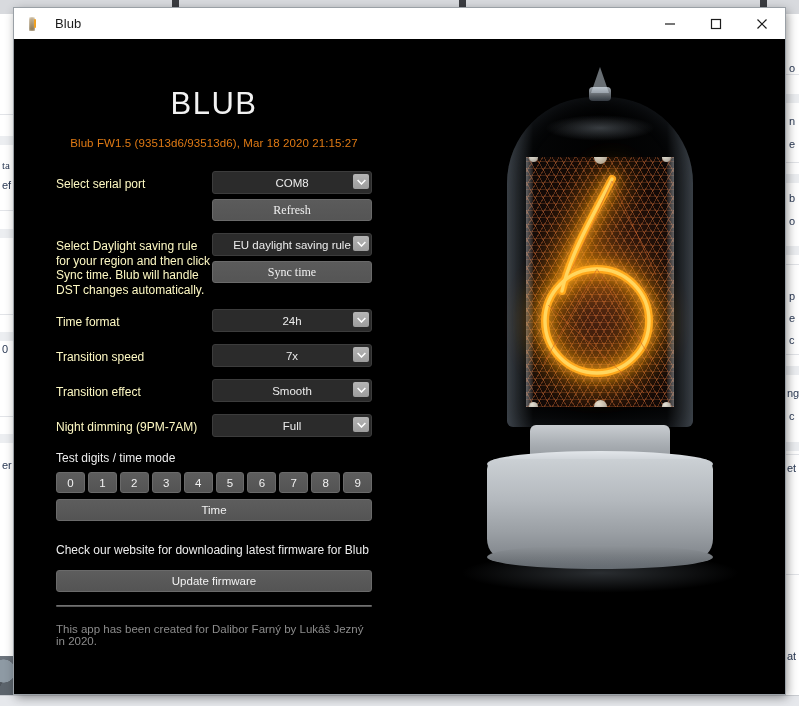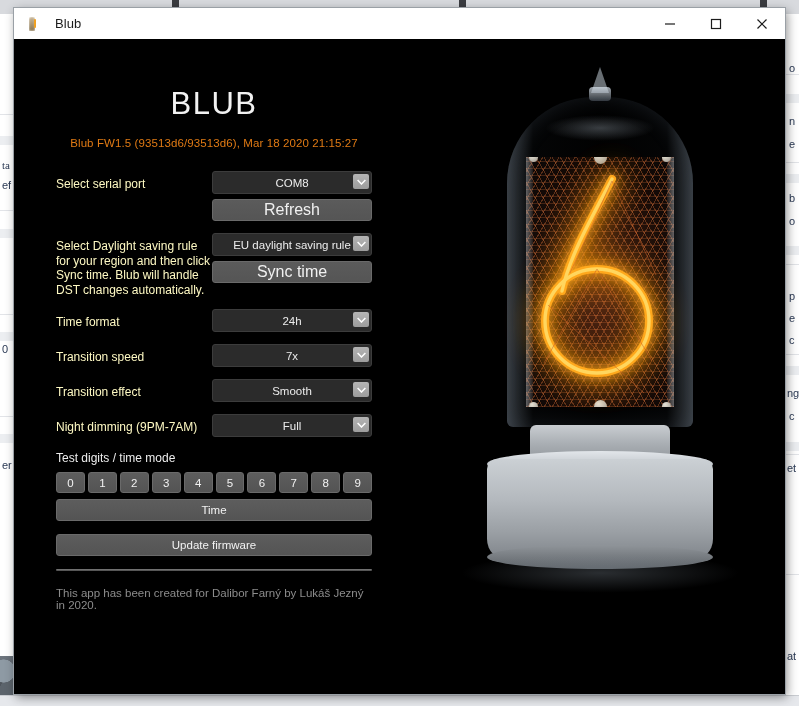--- a/index.html
+++ b/index.html
@@ -218,23 +218,24 @@
   .select .arrow svg { display:block; }
 
   .btn {
     height: 20px;
     background: linear-gradient(180deg,#5b5b5b,#555555);
     border: 1px solid #6a6a6a;
     border-radius: 3px;
     display: flex;
     align-items: center;
     justify-content: center;
-    font-size: 16px;
+    font-size: 12px;
     color: #f0f0f0;
     cursor: default;
+    font-family: Liberation Serif, serif;
   }
 
   .section-head {
     padding: 0 42px;
     font-size: 12px;
     color: #ededed;
     margin-top: 14px;
     margin-bottom: 7px;
   }
   .digits {
@@ -635,20 +636,21 @@
           <div class="digit">3</div>
           <div class="digit">4</div>
           <div class="digit">5</div>
           <div class="digit">6</div>
           <div class="digit">7</div>
           <div class="digit">8</div>
           <div class="digit">9</div>
         </div>
       <div class="wide-btn">Time</div>
 
+      <div class="fw-note">Check our website for downloading latest firmware for Blub</div>
       <div class="wide-btn" style="margin-top:13px">Update firmware</div>
 
       <div class="divider"></div>
       <div class="footer-note">This app has been created for Dalibor Farný by Lukáš Jezný in 2020.</div>
     </div>
 
     <div class="tube-area">
       <div class="tube-wrap">
         <div class="tip"></div>
         <div class="tip-knob"></div>

